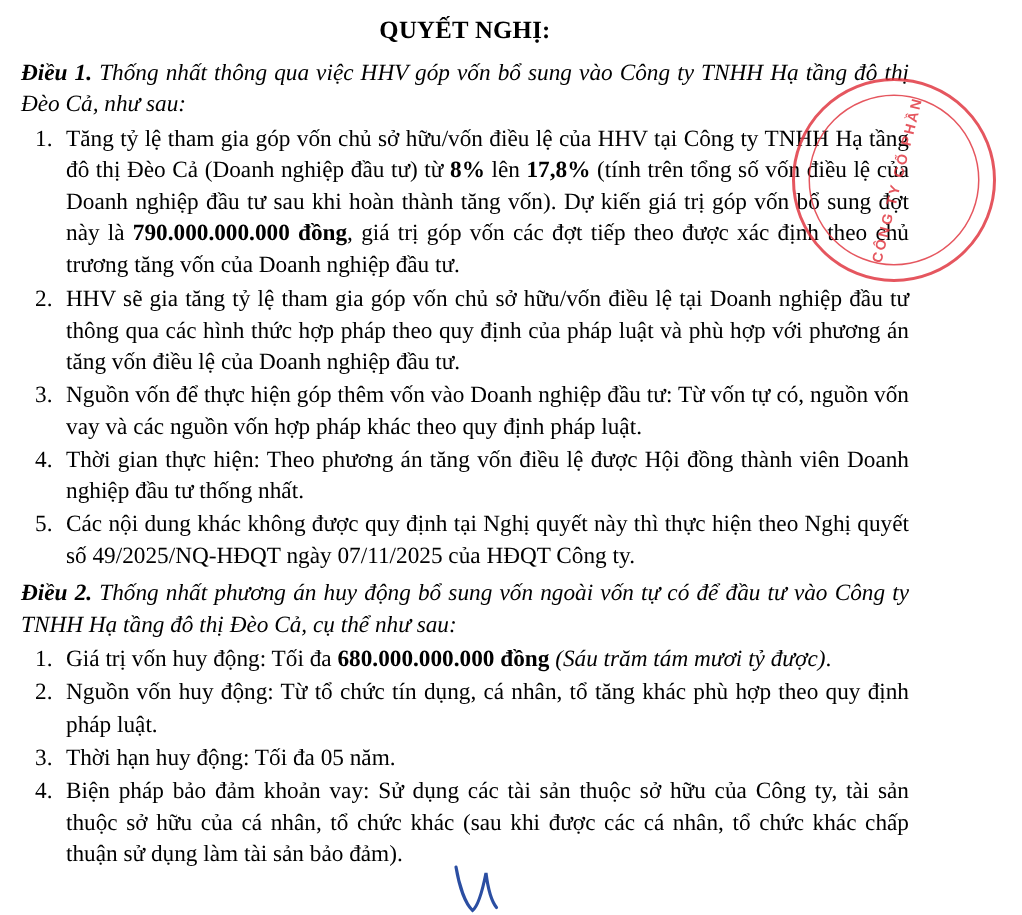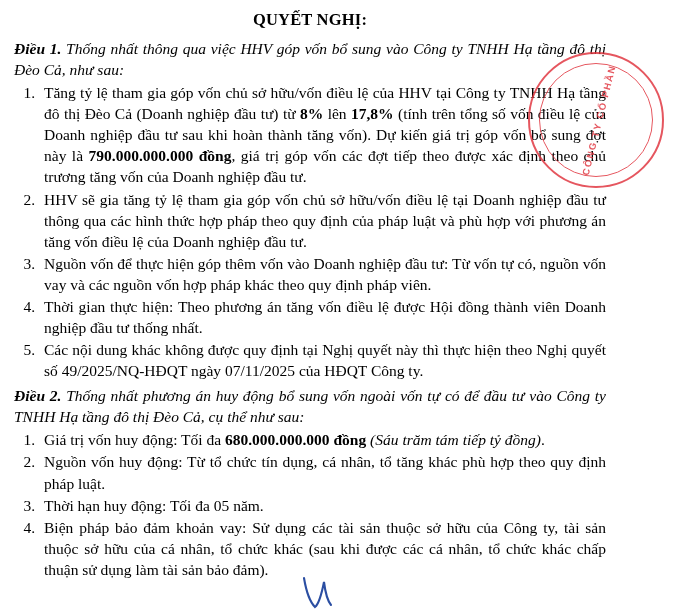--- a/index.html
+++ b/index.html
@@ -135,36 +135,36 @@
         <div class="li">
           <span class="num">1.</span>
           <span class="txt"><span>Tăng tỷ lệ tham gia góp vốn chủ sở hữu/vốn điều lệ của HHV tại Công ty TNHH Hạ tầng đô thị Đèo Cả (Doanh nghiệp đầu tư) từ </span><span class="b">8%</span><span> lên </span><span class="b">17,8%</span><span> (tính trên tổng số vốn điều lệ của Doanh nghiệp đầu tư sau khi hoàn thành tăng vốn). Dự kiến giá trị góp vốn bổ sung đợt này là </span><span class="b">790.000.000.000 đồng</span><span>, giá trị góp vốn các đợt tiếp theo được xác định theo chủ trương tăng vốn của Doanh nghiệp đầu tư.</span></span>
         </div>
         <div class="li">
           <span class="num">2.</span>
           <span class="txt"><span>HHV sẽ gia tăng tỷ lệ tham gia góp vốn chủ sở hữu/vốn điều lệ tại Doanh nghiệp đầu tư thông qua các hình thức hợp pháp theo quy định của pháp luật và phù hợp với phương án tăng vốn điều lệ của Doanh nghiệp đầu tư.</span></span>
         </div>
         <div class="li">
           <span class="num">3.</span>
-          <span class="txt"><span>Nguồn vốn để thực hiện góp thêm vốn vào Doanh nghiệp đầu tư: Từ vốn tự có, nguồn vốn vay và các nguồn vốn hợp pháp khác theo quy định pháp viên.</span></span>
+          <span class="txt"><span>Nguồn vốn để thực hiện góp thêm vốn vào Doanh nghiệp đầu tư: Từ vốn tự có, nguồn vốn vay và các nguồn vốn hợp pháp khác theo quy định pháp luật.</span></span>
         </div>
         <div class="li">
           <span class="num">4.</span>
           <span class="txt"><span>Thời gian thực hiện: Theo phương án tăng vốn điều lệ được Hội đồng thành viên Doanh nghiệp đầu tư thống nhất.</span></span>
         </div>
         <div class="li">
           <span class="num">5.</span>
           <span class="txt"><span>Các nội dung khác không được quy định tại Nghị quyết này thì thực hiện theo Nghị quyết số 49/2025/NQ-HĐQT ngày 07/11/2025 của HĐQT Công ty.</span></span>
         </div>
       </div>
       <p class="para"><span class="lead">Điều 2.</span><span> Thống nhất phương án huy động bổ sung vốn ngoài vốn tự có để đầu tư vào Công ty TNHH Hạ tầng đô thị Đèo Cả, cụ thể như sau:</span></p>
       <div class="ol">
         <div class="li">
           <span class="num">1.</span>
-          <span class="txt"><span>Giá trị vốn huy động: Tối đa </span><span class="b">680.000.000.000 đồng</span><span> </span><span class="i">(Sáu trăm tám tiếp tỷ đồng)</span><span>.</span></span>
+          <span class="txt"><span>Giá trị vốn huy động: Tối đa </span><span class="b">680.000.000.000 đồng</span><span> </span><span class="i">(Sáu trăm tám mươi tỷ được)</span><span>.</span></span>
         </div>
         <div class="li">
           <span class="num">2.</span>
           <span class="txt"><span>Nguồn vốn huy động: Từ tổ chức tín dụng, cá nhân, tổ tăng khác phù hợp theo quy định pháp luật.</span></span>
         </div>
         <div class="li">
           <span class="num">3.</span>
           <span class="txt"><span>Thời hạn huy động: Tối đa 05 năm.</span></span>
         </div>
         <div class="li">

